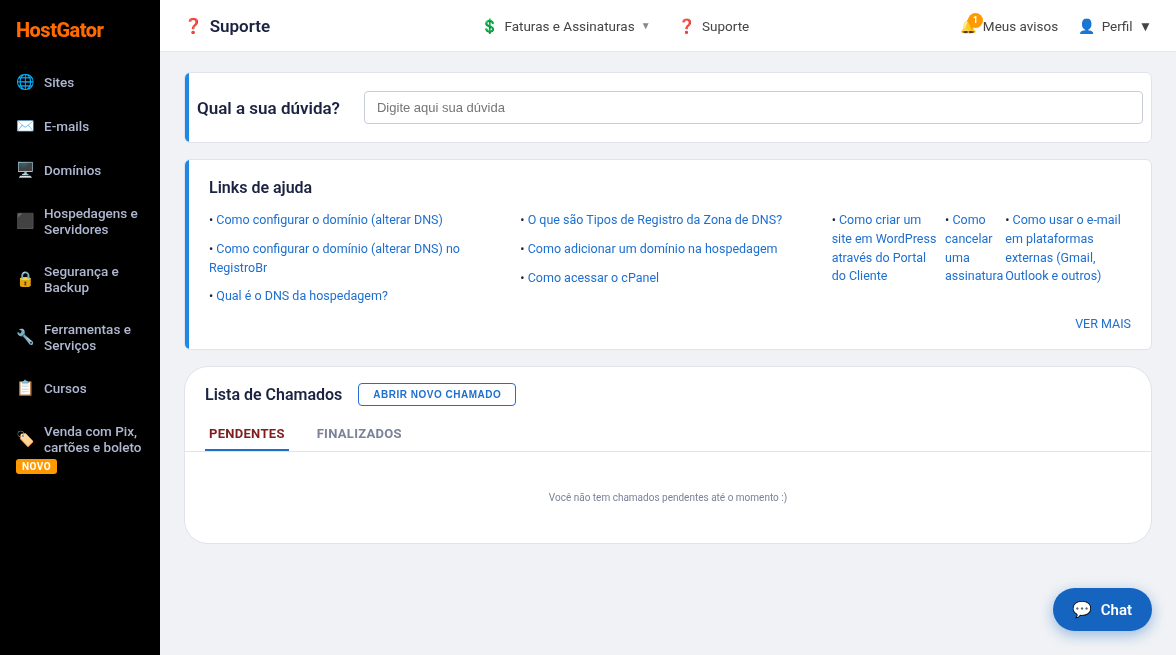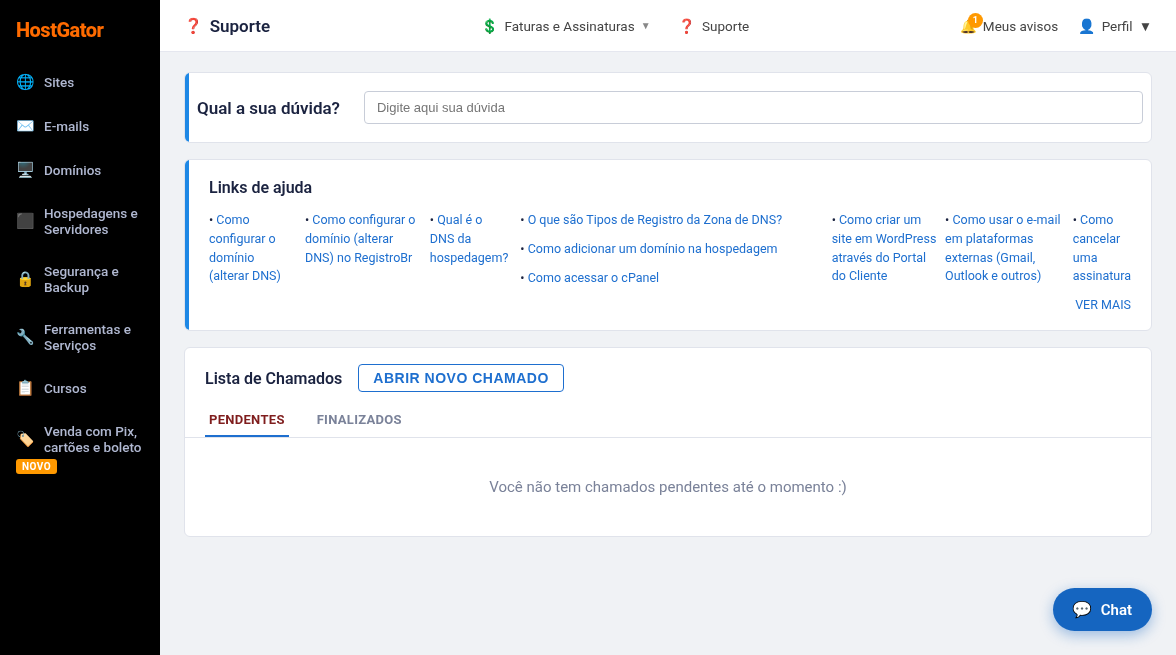--- a/index.html
+++ b/index.html
@@ -169,35 +169,36 @@
       margin-top: 10px;
       font-size: 12.5px;
       color: #1e6fcf;
       cursor: pointer;
       font-weight: 400;
     }
 
     
     .chamados-section {
       padding: 0;
+      border-radius: 24px;
     }
     .chamados-header {
       display: flex; align-items: center; gap: 16px;
       padding: 16px 20px 0 20px;
     }
     .chamados-title {
       font-size: 16px; font-weight: 600; color: #1b2340;
     }
     .abrir-chamado-btn {
       background: transparent;
       border: 1.5px solid #1e6fcf;
       color: #1e6fcf;
       border-radius: 4px;
       padding: 5px 14px;
-      font-size: 14px;
+      font-size: 10px;
       font-weight: 700;
       letter-spacing: 0.5px;
       cursor: pointer;
       text-transform: uppercase;
     }
     .tabs {
       display: flex; gap: 0;
       padding: 12px 20px 0 20px;
       border-bottom: 1px solid #e0e3eb;
     }
@@ -212,21 +213,21 @@
       letter-spacing: 0.3px;
     }
     .tab.active {
       color: #7f1d1d;
       border-bottom: 2.5px solid #1e6fcf;
     }
     .empty-state {
       padding: 40px 20px;
       text-align: center;
       color: #7a8299;
-      font-size: 15px;
+      font-size: 10px;
     }
 
     
     .chat-btn {
       position: fixed;
       bottom: 24px;
       right: 24px;
       background: #1565c0;
       color: #fff;
       border-radius: 28px;
@@ -324,36 +325,36 @@
         <span class="duvida-title">Qual a sua dúvida?</span>
         <input class="duvida-input" type="text" placeholder="Digite aqui sua dúvida" style="">
       </div>
     </div>
 
     <div class="card">
       <div class="links-section">
         <div class="links-title">Links de ajuda</div>
         <div class="links-grid">
 
-          <div style="display:flex;gap:10px;">
+          <div style="display:flex;flex-direction:column;gap:10px;">
             <div class="link-item">Como configurar o domínio (alterar DNS)</div>
             <div class="link-item">Como configurar o domínio (alterar DNS) no RegistroBr</div>
             <div class="link-item">Qual é o DNS da hospedagem?</div>
           </div>
 
           <div style="display:flex;flex-direction:column;gap:10px;">
             <div class="link-item">O que são Tipos de Registro da Zona de DNS?</div>
             <div class="link-item">Como adicionar um domínio na hospedagem</div>
             <div class="link-item">Como acessar o cPanel</div>
           </div>
 
           <div style="display:flex;flex-direction:row;gap:2px;">
             <div class="link-item">Como criar um site em WordPress através do Portal do Cliente</div>
+            <div class="link-item">Como cancelar uma assinatura</div>
             <div class="link-item">Como usar o e-mail em plataformas externas (Gmail, Outlook e outros)</div>
-            <div class="link-item">Como cancelar uma assinatura</div>
           </div>
         </div>
         <div class="ver-mais">VER MAIS</div>
       </div>
     </div>
 
     <div class="card chamados-section">
       <div class="chamados-header">
         <span class="chamados-title">Lista de Chamados</span>
         <button class="abrir-chamado-btn">ABRIR NOVO CHAMADO</button>

